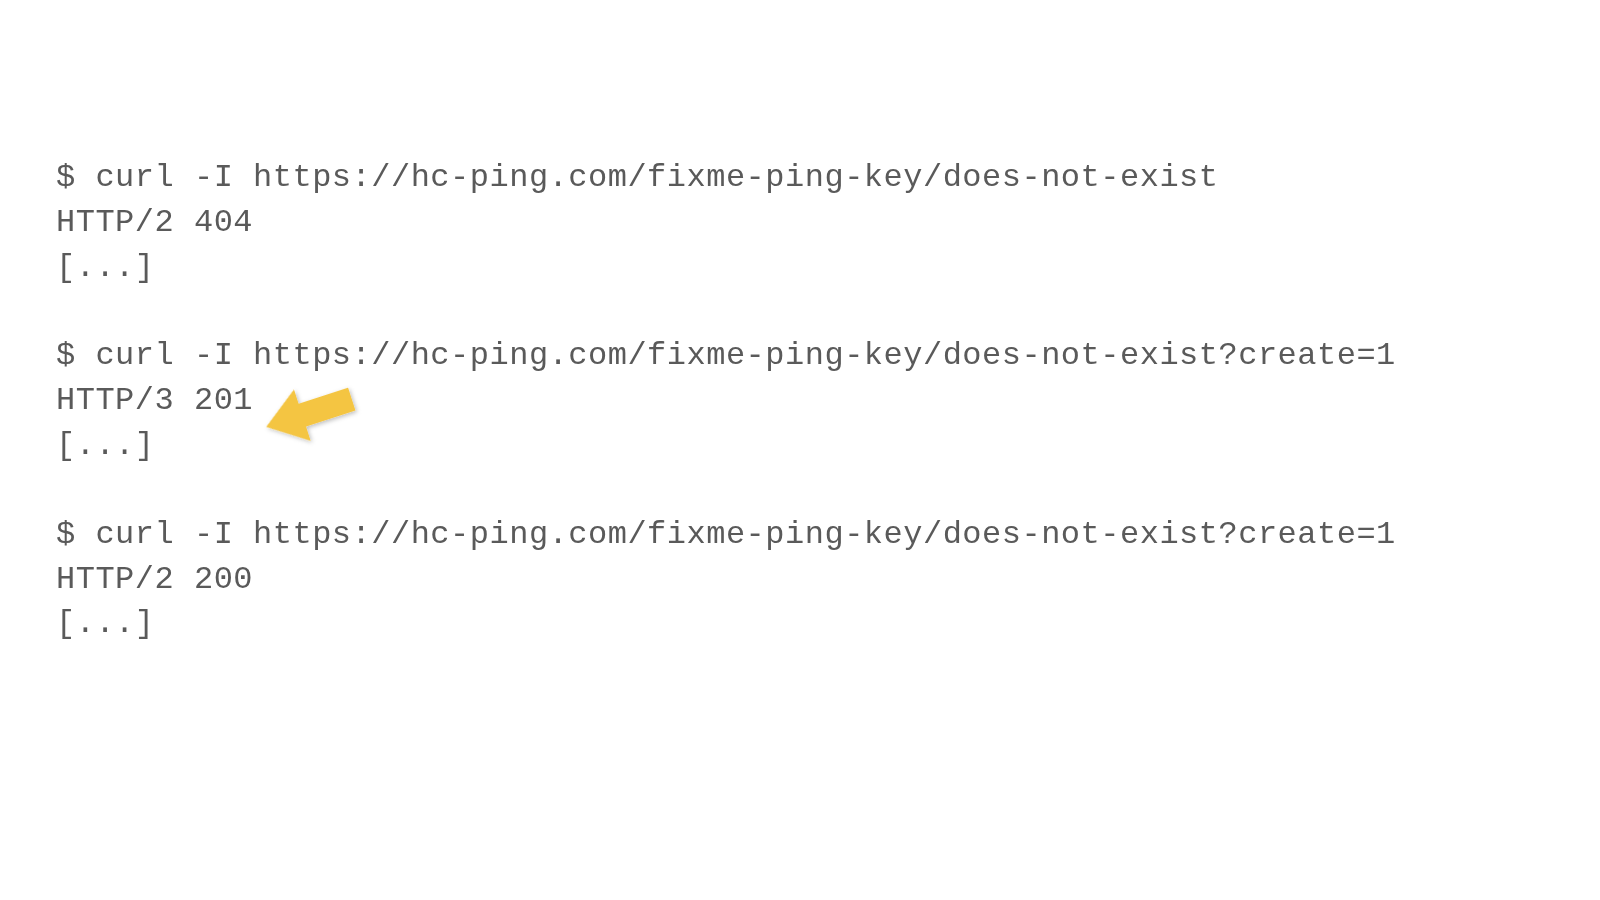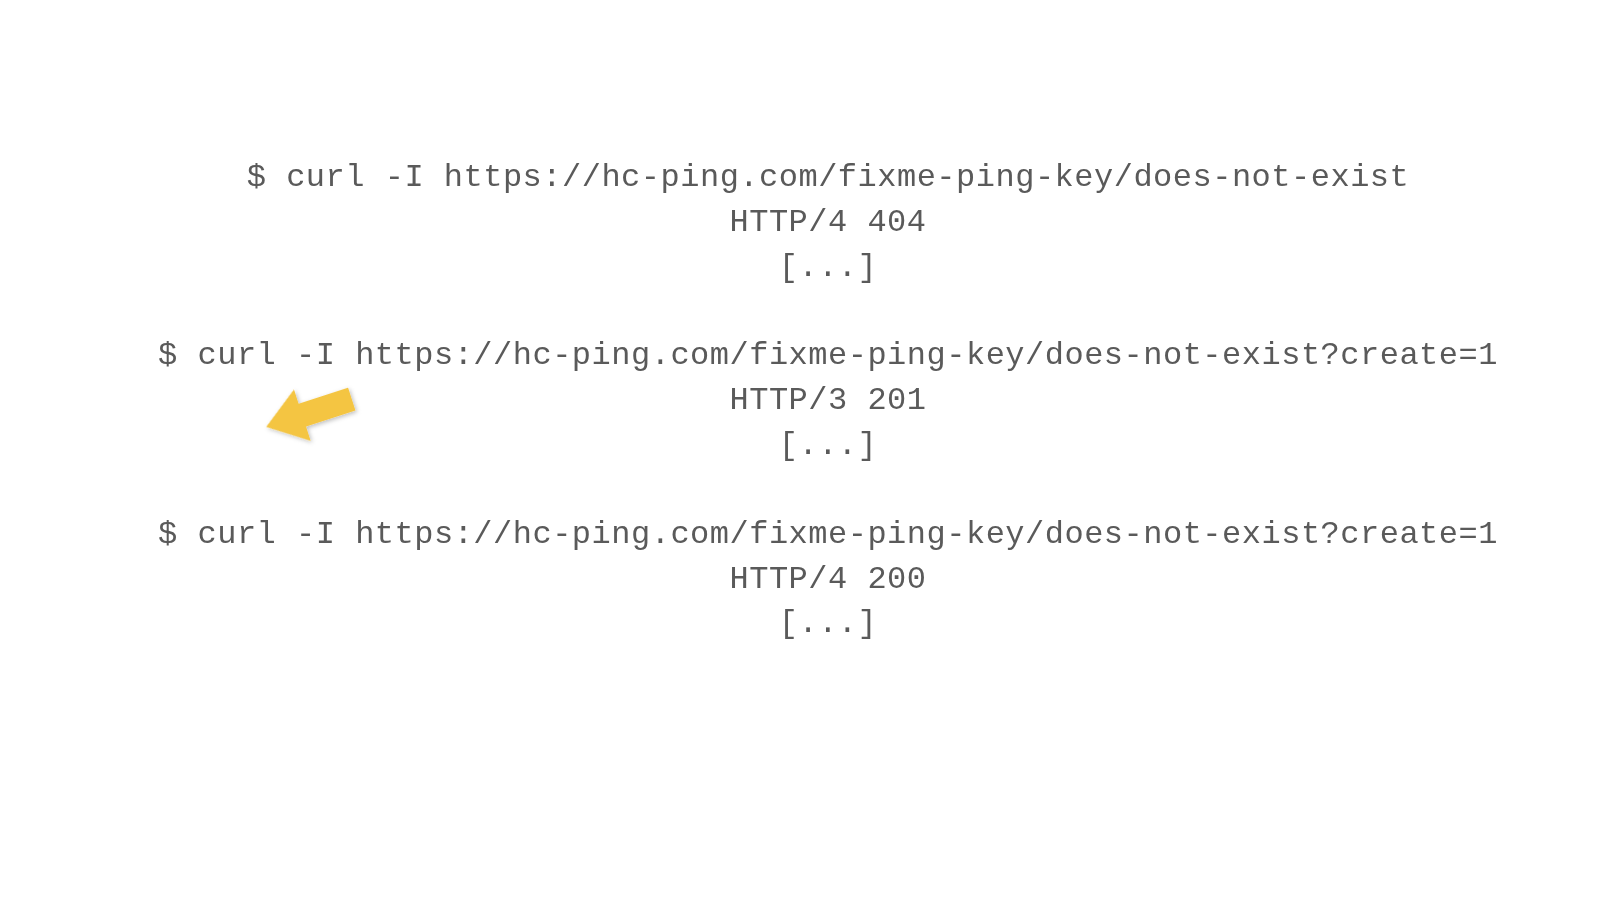--- a/index.html
+++ b/index.html
@@ -15,51 +15,50 @@
       font-size: 32px;
       line-height: 1.4;
       color: #5a5a5a;
       position: relative;
       padding-top: 156px;
       padding-left: 56px;
       letter-spacing: 0.5px;
     }
     .block {
       margin-bottom: 44px;
-      text-align: center;
     }
     .line {
       white-space: pre;
     }
     .arrow {
       position: absolute;
       left: 254px;
       top: 378px;
       width: 110px;
       height: 70px;
     }
   </style>
 </head>
 <body>
 
 <div class="block">
   <div class="line">$ curl -I https://hc-ping.com/fixme-ping-key/does-not-exist</div>
-  <div class="line">HTTP/4 404</div>
+  <div class="line">HTTP/2 404</div>
   <div class="line">[...]</div>
 </div>
 
 <div class="block">
   <div class="line">$ curl -I https://hc-ping.com/fixme-ping-key/does-not-exist?create=1</div>
   <div class="line">HTTP/3 201</div>
   <div class="line">[...]</div>
 </div>
 
 <div class="block">
   <div class="line">$ curl -I https://hc-ping.com/fixme-ping-key/does-not-exist?create=1</div>
-  <div class="line">HTTP/4 200</div>
+  <div class="line">HTTP/2 200</div>
   <div class="line">[...]</div>
 </div>
 
 <svg class="arrow" viewBox="0 0 110 70">
   <defs>
     <filter id="shadow" x="-20%" y="-20%" width="140%" height="140%">
       <feDropShadow dx="1" dy="2" stdDeviation="2" flood-color="#000000" flood-opacity="0.25"></feDropShadow>
     </filter>
   </defs>
   <g transform="rotate(-18 55 35)" filter="url(#shadow)">

